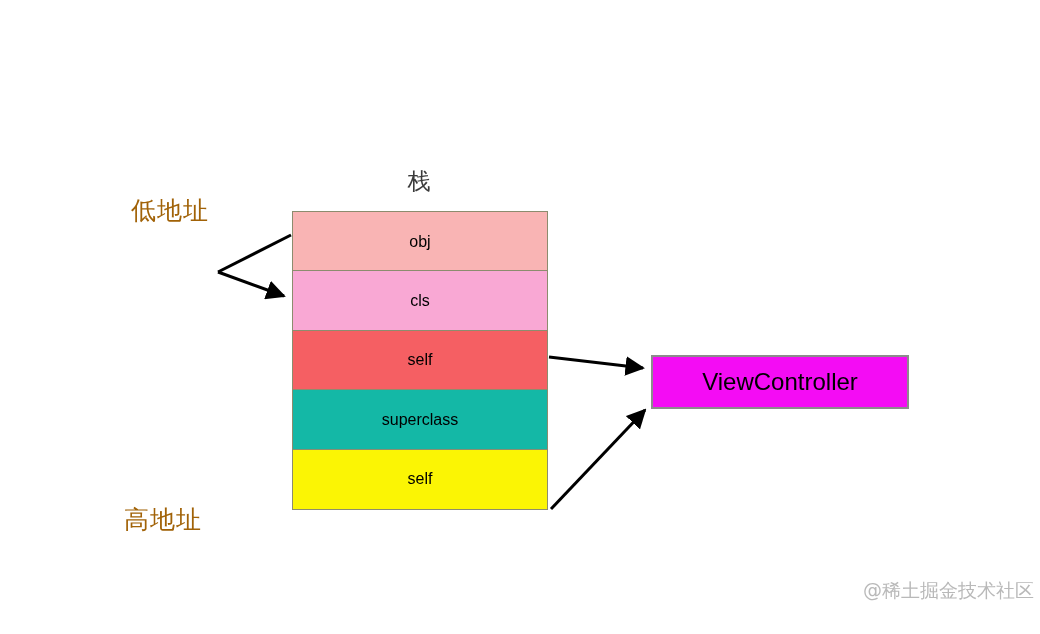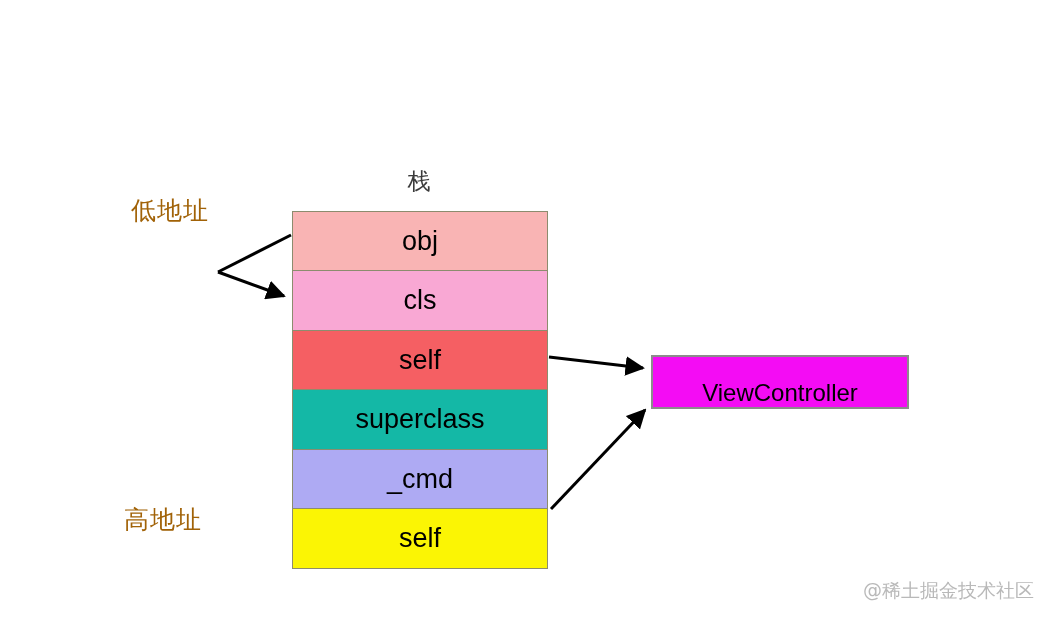--- a/index.html
+++ b/index.html
@@ -68,37 +68,37 @@
   }
   .stack-row {
     position: relative;
     box-sizing: border-box;
     height: 61px;
     border: 1.6px solid #8c8c6e;
     margin-top: -1.6px;
     display: flex;
     align-items: center;
     justify-content: center;
-    font-size: 27px;
+    font-size: 16px;
     color: #000000;
     font-family: "Liberation Sans", sans-serif;
   }
   .stack-row:first-child { margin-top: 0; }
 
   
   #viewcontroller-node {
     position: absolute;
     left: 651px;
     top: 355px;
     width: 258px;
     height: 54px;
     box-sizing: border-box;
     border: 2px solid #8c8c8c;
     display: flex;
-    align-items: flex-end;
+    align-items: center;
     justify-content: center;
     font-size: 24px;
     color: #000000;
     font-family: "Liberation Sans", sans-serif;
   }
 
   
   #watermark {
     position: absolute;
     left: 863px;
@@ -141,23 +141,20 @@
     </div>
     <div class="stack-row" style="background: #f9a8d4; border-color: rgb(140, 140, 110);">
       <span>cls</span>
     </div>
     <div class="stack-row" style="background: rgb(245, 95, 99); border-color: rgb(140, 140, 110);">
       <span>self</span>
     </div>
     <div class="stack-row" style="background: #14b8a6; border-color: rgb(140, 140, 110);">
       <span>superclass</span>
     </div>
-    <div class="stack-row" style="background: rgb(174, 170, 243); border-color: rgb(140, 140, 110);">
-      <span>_cmd</span>
-    </div>
     <div class="stack-row" style="background: rgb(251, 245, 4); border-color: rgb(140, 140, 110);">
       <span>self</span>
     </div>
   </div>
 
   <div id="viewcontroller-node" style="background: rgb(244, 12, 244); border-color: rgb(140, 140, 140);">
     <span>ViewController</span>
   </div>
 
   <div id="watermark">@稀土掘金技术社区</div>

